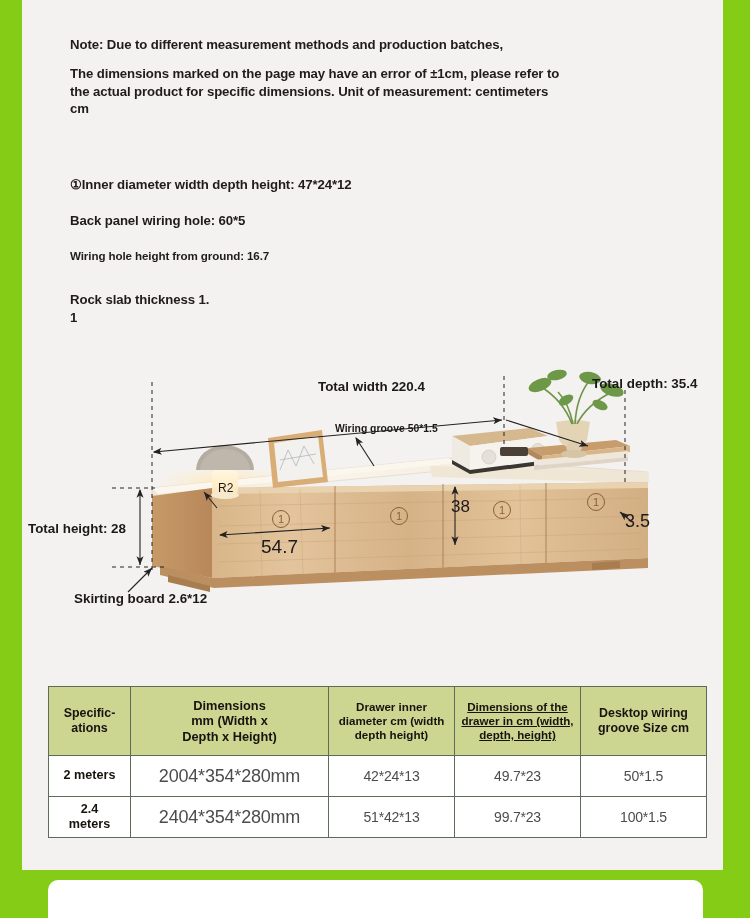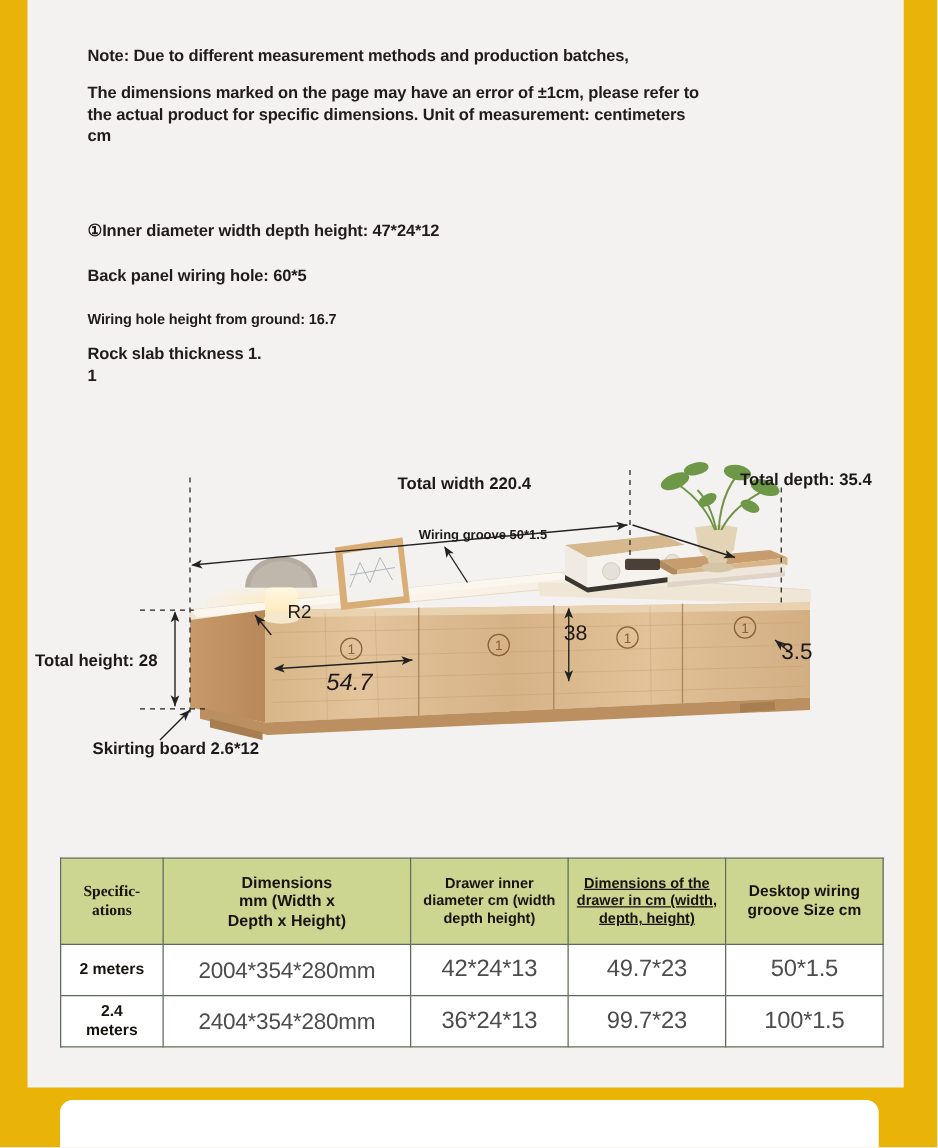--- a/index.html
+++ b/index.html
@@ -14,21 +14,21 @@
     overflow: hidden;
     font-family: "Liberation Sans", sans-serif;
     color: #221d1f;
   }
 
   
   #page {
     position: absolute;
     left: 0; top: 0;
     width: 750px; height: 918px;
-    background: #eab308;
+    background: #84cc16;
   }
   #canvas {
     position: absolute;
     left: 22px; top: 0;
     width: 701px; height: 870px;
     background: #f4f2f1;
   }
   #bottom-card {
     position: absolute;
     left: 48px; top: 880px;
@@ -59,21 +59,21 @@
     width: 430px;
   }
   .spec-line {
     font-size: 13.2px;
     font-weight: bold;
     letter-spacing: -0.1px;
     line-height: 1.3;
     margin-bottom: 19px;
     color: #201b1d;
   }
-  .spec-line.small { font-size: 11.6px; margin-bottom: 11px; }
+  .spec-line.small { font-size: 11.6px; margin-bottom: 28px; }
   .spec-line.last { margin-bottom: 0; }
 
   
   #diagram {
     position: absolute;
     left: 0; top: 330px;
     width: 750px; height: 300px;
   }
   #diagram svg { display: block; }
 
@@ -82,22 +82,22 @@
     font-family: "Liberation Sans", sans-serif;
     font-weight: bold;
     color: #1d191b;
     white-space: nowrap;
   }
   #lbl-total-width { left: 318px; top: 379px; font-size: 13.4px; }
   #lbl-total-depth { left: 592px; top: 376px; font-size: 13.4px; }
   #lbl-wiring-groove { left: 335px; top: 423px; font-size: 10.4px; }
   #lbl-total-height { left: 28px; top: 521px; font-size: 13.4px; }
   #lbl-skirting { left: 74px; top: 591px; font-size: 13.4px; }
-  #lbl-r2 { left: 230px; top: 481px; font-size: 15px; font-weight: normal; }
-  #lbl-547 { left: 261px; top: 536px; font-size: 19px; font-weight: normal; font-style: italic; }
+  #lbl-r2 { left: 218px; top: 481px; font-size: 12px; font-weight: normal; }
+  #lbl-547 { left: 261px; top: 536px; font-size: 19px; font-weight: normal; }
   #lbl-23  { left: 451px; top: 497px; font-size: 17px; font-weight: normal; }
   #lbl-35  { left: 625px; top: 511px; font-size: 18px; font-weight: normal; }
 
   
   #spec-table {
     position: absolute;
     left: 48px; top: 686px;
     width: 658px;
     border-collapse: collapse;
     table-layout: fixed;
@@ -128,21 +128,21 @@
     letter-spacing: -0.2px;
   }
   #spec-table tbody td.rowhead {
     color: #17130f;
     font-size: 12.6px;
     font-weight: bold;
     line-height: 1.2;
     letter-spacing: 0;
   }
   #spec-table tbody td.c-dim { font-size: 18px; }
-  #spec-table tbody td.c-small { font-size: 19px; }
+  #spec-table tbody td.c-small { font-size: 14px; }
 </style>
 </head>
 <body>
 
 <div id="page">
   <div id="canvas"></div>
 
   <div id="note">
     <p class="note-p">Note: Due to different measurement methods and production batches,</p>
     <p class="note-p">The dimensions marked on the page may have an error of ±1cm, please refer to the actual product for specific dimensions. Unit of measurement: centimeters cm</p>
@@ -337,21 +337,21 @@
   <table id="spec-table">
     <colgroup>
       <col style="width:82px">
       <col style="width:198px">
       <col style="width:126px">
       <col style="width:126px">
       <col style="width:126px">
     </colgroup>
     <thead>
       <tr>
-        <th class="h-spec" style="white-space:pre-line;font-family:Liberation Serif, serif;">Specific-
+        <th class="h-spec" style="white-space:pre-line;">Specific-
 ations</th>
         <th class="h-dims" style="white-space:pre-line;">Dimensions
 mm (Width x
 Depth x Height)</th>
         <th style="white-space:pre-line;">Drawer inner
 diameter cm (width
 depth height)</th>
         <th style="white-space:pre-line;text-decoration:underline;">Dimensions of the
 drawer in cm (width,
 depth, height)</th>
@@ -364,21 +364,21 @@
         <td class="rowhead" style="white-space:pre-line;">2 meters</td>
         <td class="c-dim">2004*354*280mm</td>
         <td class="c-small">42*24*13</td>
         <td class="c-small">49.7*23</td>
         <td class="c-small">50*1.5</td>
       </tr>
       <tr>
         <td class="rowhead" style="white-space:pre-line;">2.4
 meters</td>
         <td class="c-dim">2404*354*280mm</td>
-        <td class="c-small">36*24*13</td>
+        <td class="c-small">51*42*13</td>
         <td class="c-small">99.7*23</td>
         <td class="c-small">100*1.5</td>
       </tr>
     </tbody>
   </table>
 
   <div id="bottom-card"></div>
 </div>
 
 </body></html>

